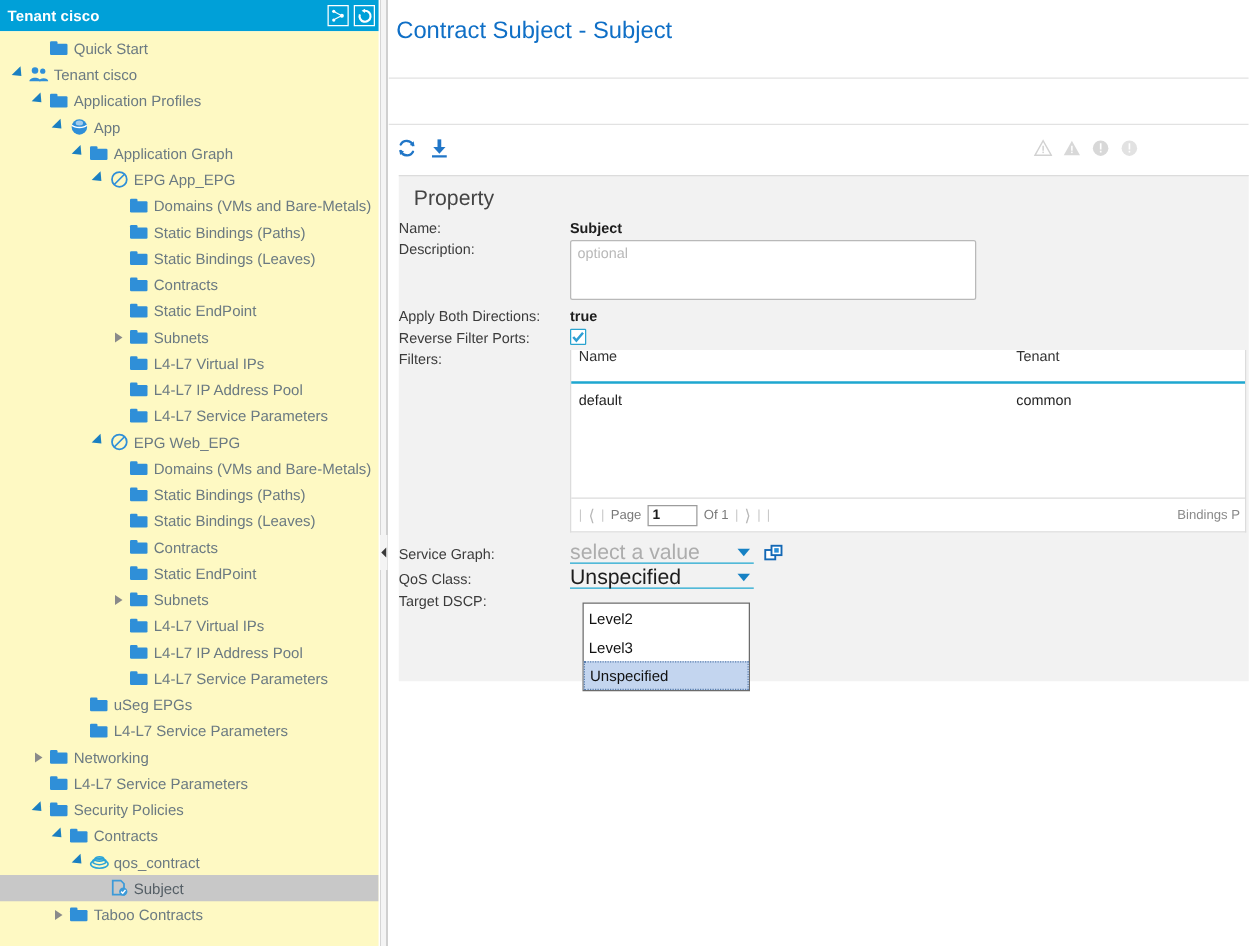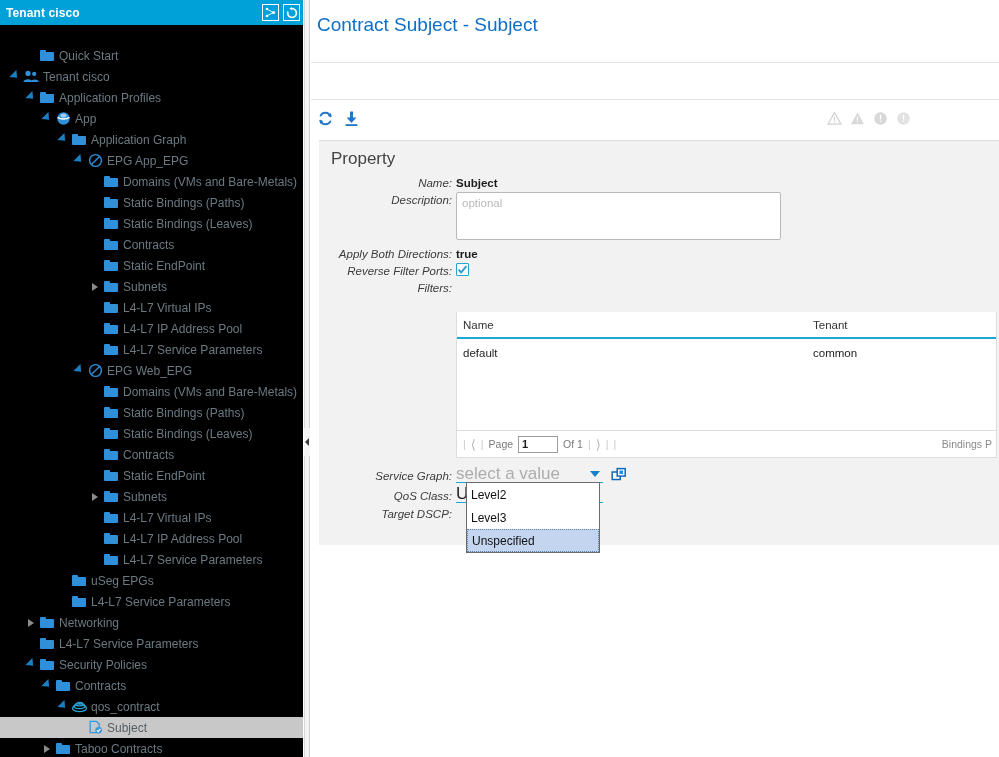--- a/index.html
+++ b/index.html
@@ -36,22 +36,22 @@
     display: flex; align-items: center; justify-content: center;
     background: #00a0d8;
     cursor: pointer;
   }
   .tb-icon svg { display:block; }
 
   #tree-scroll {
     flex: 1 1 auto;
     overflow: hidden;
     position: relative;
-    background: #000000;
-    padding-top: 20px;
+    background: #fef9c3;
+    padding-top: 3px;
   }
   .tree-row {
     height: 21px;
     display: flex; align-items: center;
     white-space: nowrap;
     font-size: 12px;
     color: #6b7a82;
     cursor: pointer;
   }
   .tree-row.selected { background: #c8c8c8; }
@@ -118,22 +118,22 @@
     padding: 8px 0 14px 0;
     position:relative;
     min-height: 405px;
   }
   #prop-heading {
     font-size:17px; color:#444; font-weight:normal;
     padding-left:12px; margin-bottom:6px;
   }
   .prop-row { display:flex; align-items:flex-start; margin-bottom:3px; }
   .prop-label {
-    width:137px; flex:0 0 137px; text-align:right;
-    font-size:11.5px; color:#3b3b3b; padding-right:4px; padding-top:2px;font-style:italic;
+    width:137px; flex:0 0 137px; text-align:left;
+    font-size:11.5px; color:#3b3b3b; padding-right:4px; padding-top:2px;
   }
   .prop-value { font-size:11.5px; color:#1d1d1d; font-weight:bold; padding-top:2px; }
 
   #desc-box {
     width:325px; height:48px; background:#fff;
     border:1px solid #b9b9b9; border-radius:2px;
     color:#b5b5b5; font-size:11.5px;
     padding:4px 5px; font-family:"Liberation Sans", sans-serif;
     resize:none; outline:none;
   }
@@ -146,25 +146,24 @@
   }
   .chk svg{display:block;}
 
   
   #filters-area { margin-left:0; }
   #filters-table {
     width: 541px; background:#fff;
     border:1px solid #dcdcdc; border-top:none;
   }
   #ft-head {
-    height:27px; display:flex; align-items:center;
+    height:27px; display:flex; 
     border-bottom:2px solid #1ea7d0;
     font-size:11.5px; color:#333;
     padding-left:6px;
-    margin-top:32px;
   }
   .ft-col-name { width:350px; flex:0 0 350px; }
   .ft-col-tenant { flex:1 1 auto; }
   #ft-body { height:91px; }
   .ft-row {
     height:27px; display:flex; align-items:center;
     padding-left:6px; font-size:11.5px; color:#1d1d1d;
   }
   #ft-foot {
     height:27px; display:flex; align-items:center;

